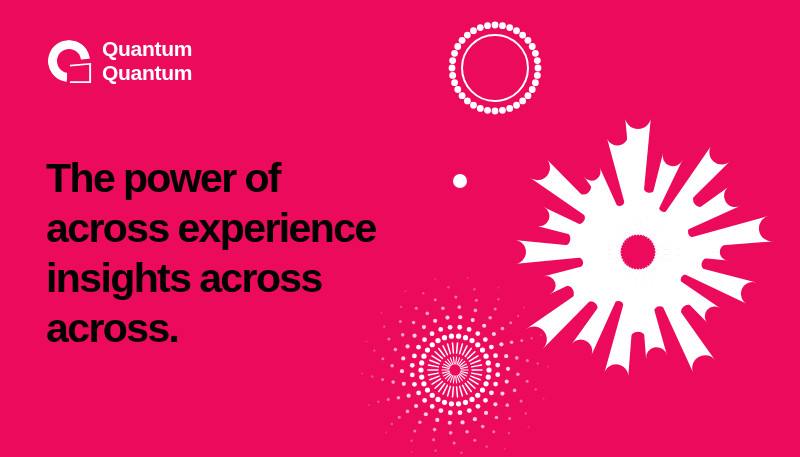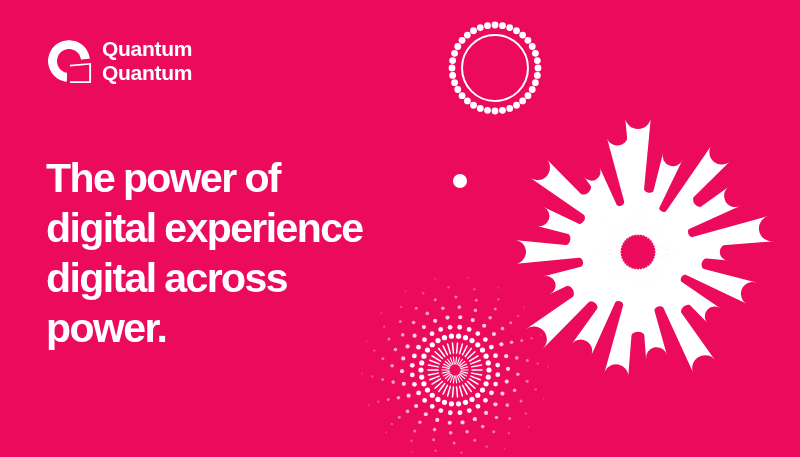--- a/index.html
+++ b/index.html
@@ -26,21 +26,21 @@
   #logo-word{
     display:flex;flex-direction:column;justify-content:center;
     color:#ffffff;font-weight:bold;font-size:21px;line-height:1.12;
     letter-spacing:-0.3px;
   }
   #logo-word span{display:block;white-space:nowrap;}
 
   
   #headline{
     position:absolute;left:46px;top:126px;width:430px;
-    color:#ffffff;
+    color:#000000;
     font-family:"Liberation Sans","DejaVu Sans",sans-serif;
     font-weight:bold;
     font-size:41px;
     line-height:50px;
     letter-spacing:-1.6px;
     word-spacing:-1px;
     -webkit-font-smoothing:antialiased;
   }
   #headline .hl-line{display:block;white-space:nowrap;}
 
@@ -391,19 +391,19 @@
         <polygon points="46,62 92,58 92,92 46,92" fill="#eb0a5c"></polygon>
       </svg>
       <div id="logo-word">
         <span>Quantum</span>
         <span>Quantum</span>
       </div>
     </div>
 
     <h1 id="headline">
       <span class="hl-line">The power of</span>
-      <span class="hl-line">digital experience</span>
-      <span class="hl-line">digital across</span>
-      <span class="hl-line">power.</span>
+      <span class="hl-line">across experience</span>
+      <span class="hl-line">insights across</span>
+      <span class="hl-line">across.</span>
     </h1>
 
   </div>
 </div>
 
 </body></html>

